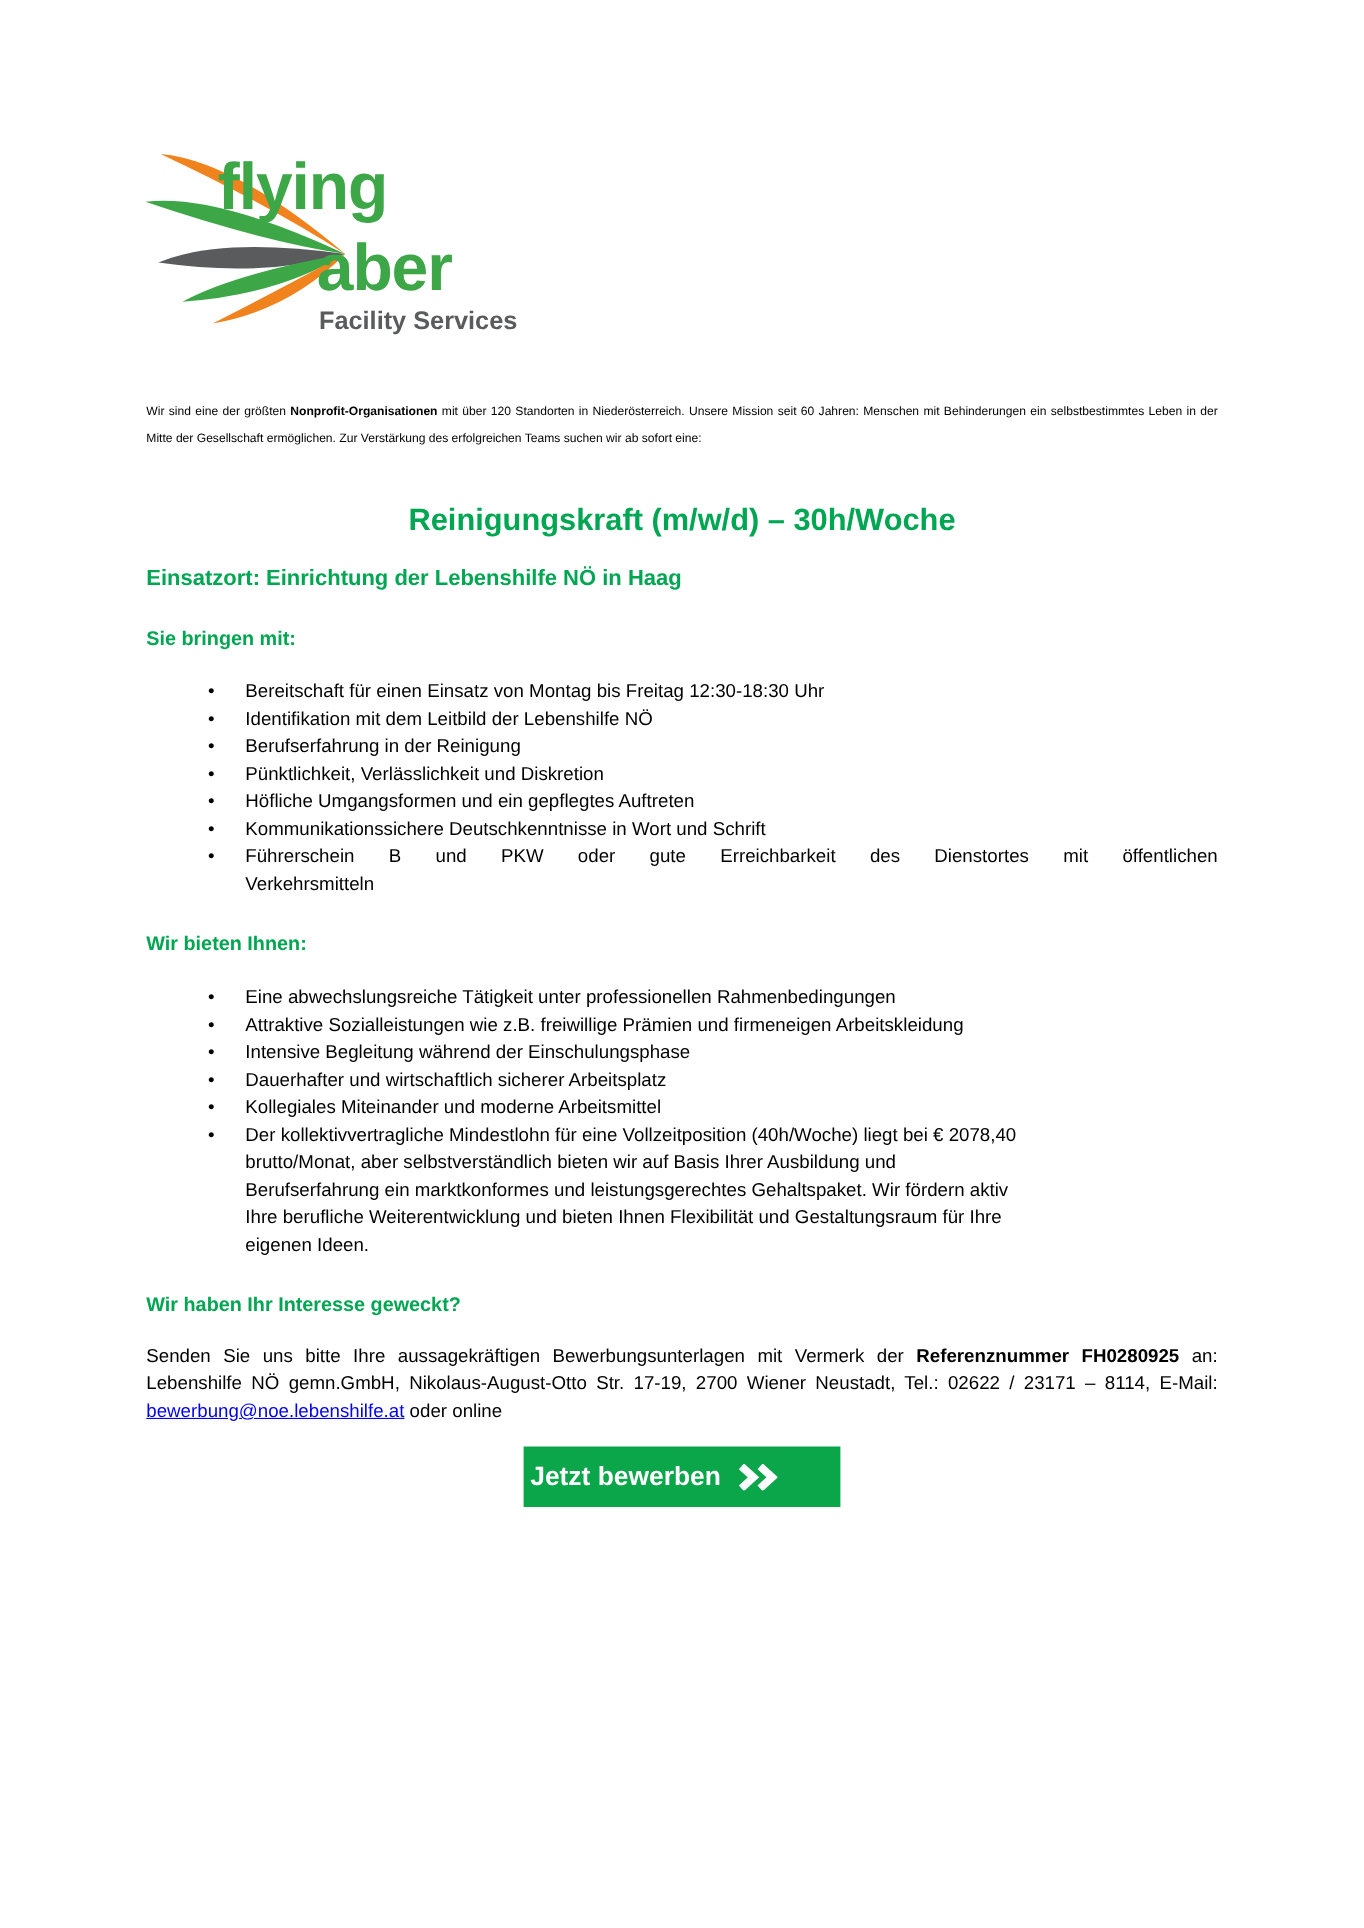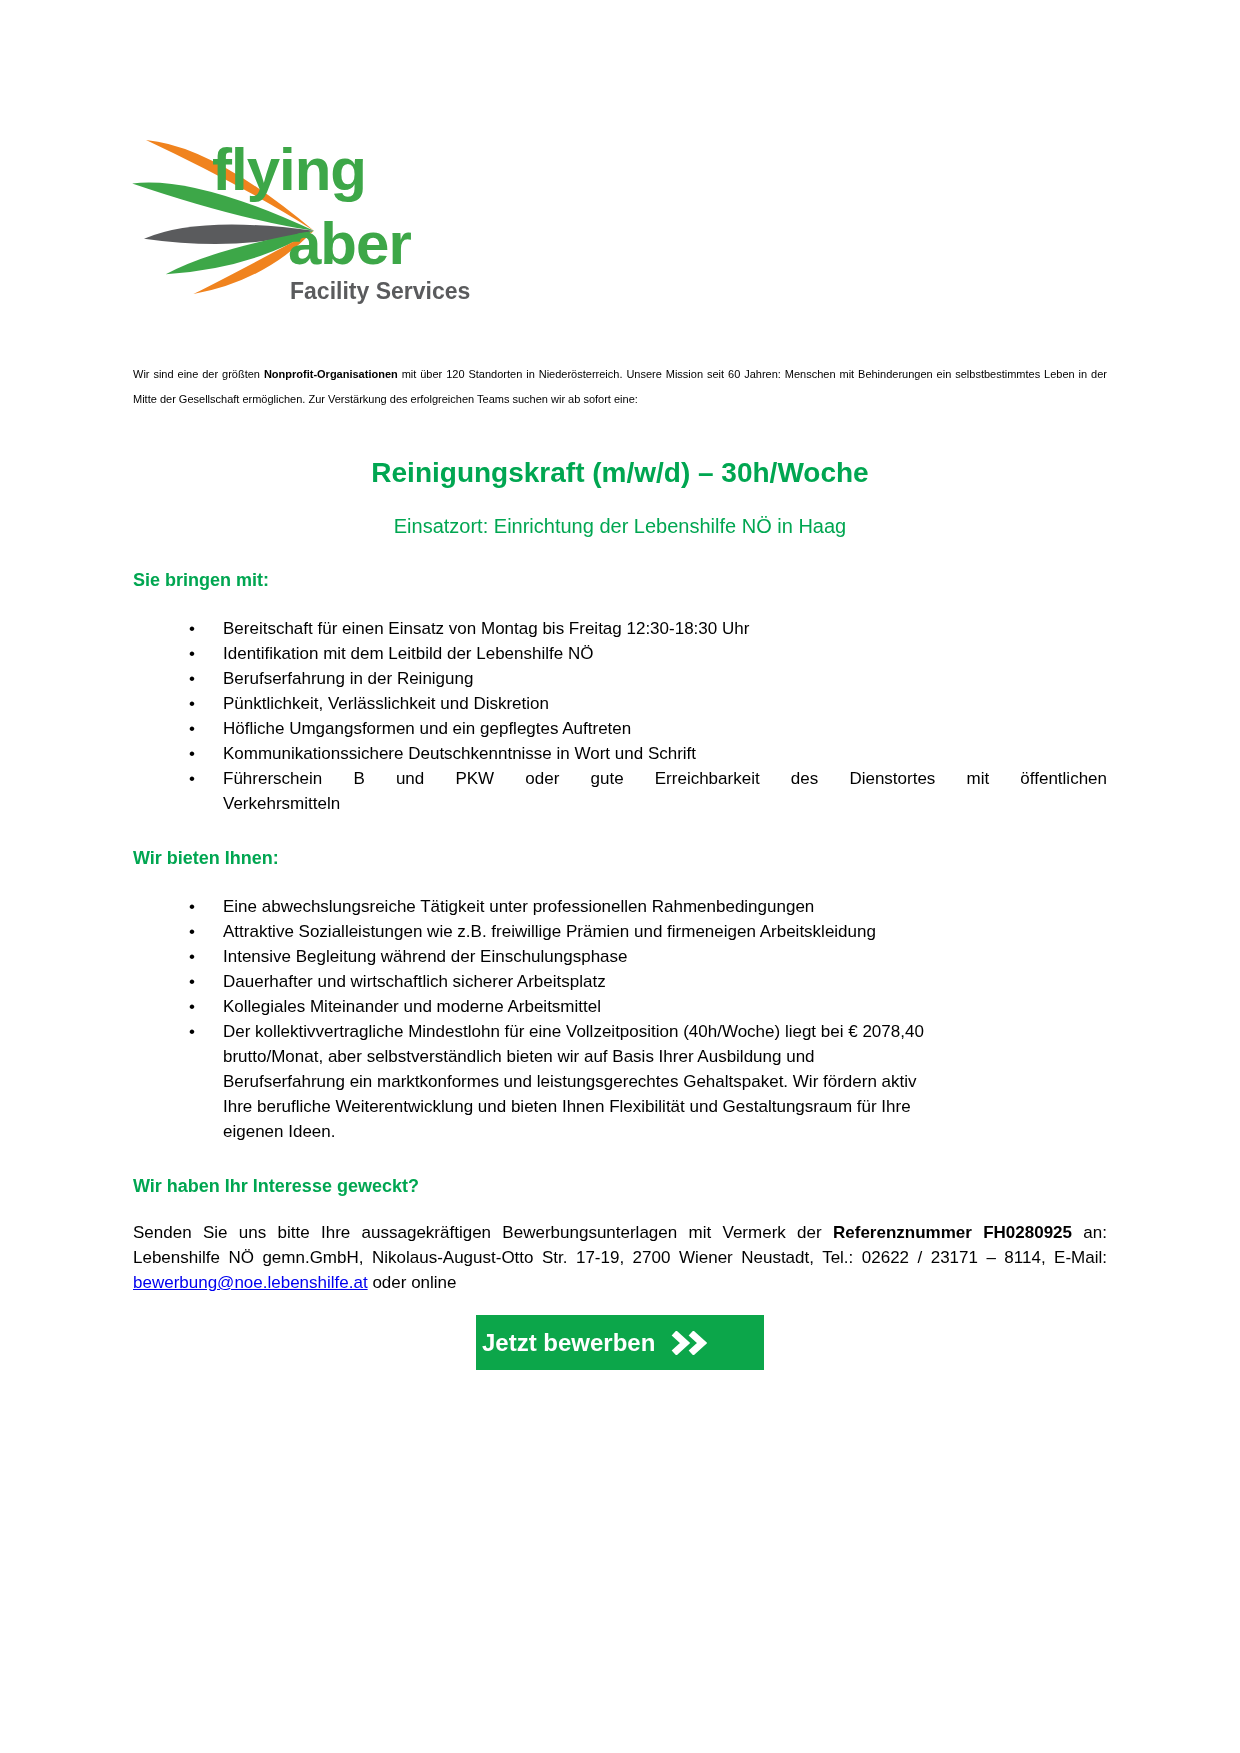--- a/index.html
+++ b/index.html
@@ -28,21 +28,21 @@
     width: 480px;
     height: 162px;
   }
   .swoosh {
     position: absolute;
     left: 0; top: 10px;
     width: 188px; height: 158px;
   }
   .logo-flying {
     position: absolute;
-    left: 82px; top: 12px;
+    left: 68px; top: 12px;
     font-size: 60px; font-weight: 700; line-height: 1;
     letter-spacing: -1px;
     color: var(--logo_green, #3DA748);
   }
   .logo-hands {
     position: absolute;
     left: 158px; top: 86px;
     font-size: 60px; font-weight: 700; line-height: 1;
     letter-spacing: -1px;
     color: var(--logo_green, #3DA748);
@@ -63,23 +63,22 @@
     text-align: justify;
   }
   .job-title {
     margin: 46px 0 0 0;
     font-size: 28px; line-height: 30px; font-weight: 700;
     color: var(--accent_green, #00A651);
     text-align: center;
   }
   .location {
     margin: 26px 0 0 0;
-    font-size: 20px; line-height: 24px; font-weight: 400;
+    font-size: 20px; line-height: 24px; font-weight: 700;
     color: var(--accent_green, #00A651);
-    text-align: center;
   }
   .sec {
     margin: 30px 0 0 0;
     font-size: 18px; line-height: 24px; font-weight: 700;
     color: var(--accent_green, #00A651);
   }
 
   ul.blist {
     list-style: none;
     margin: 24px 0 0 0;

